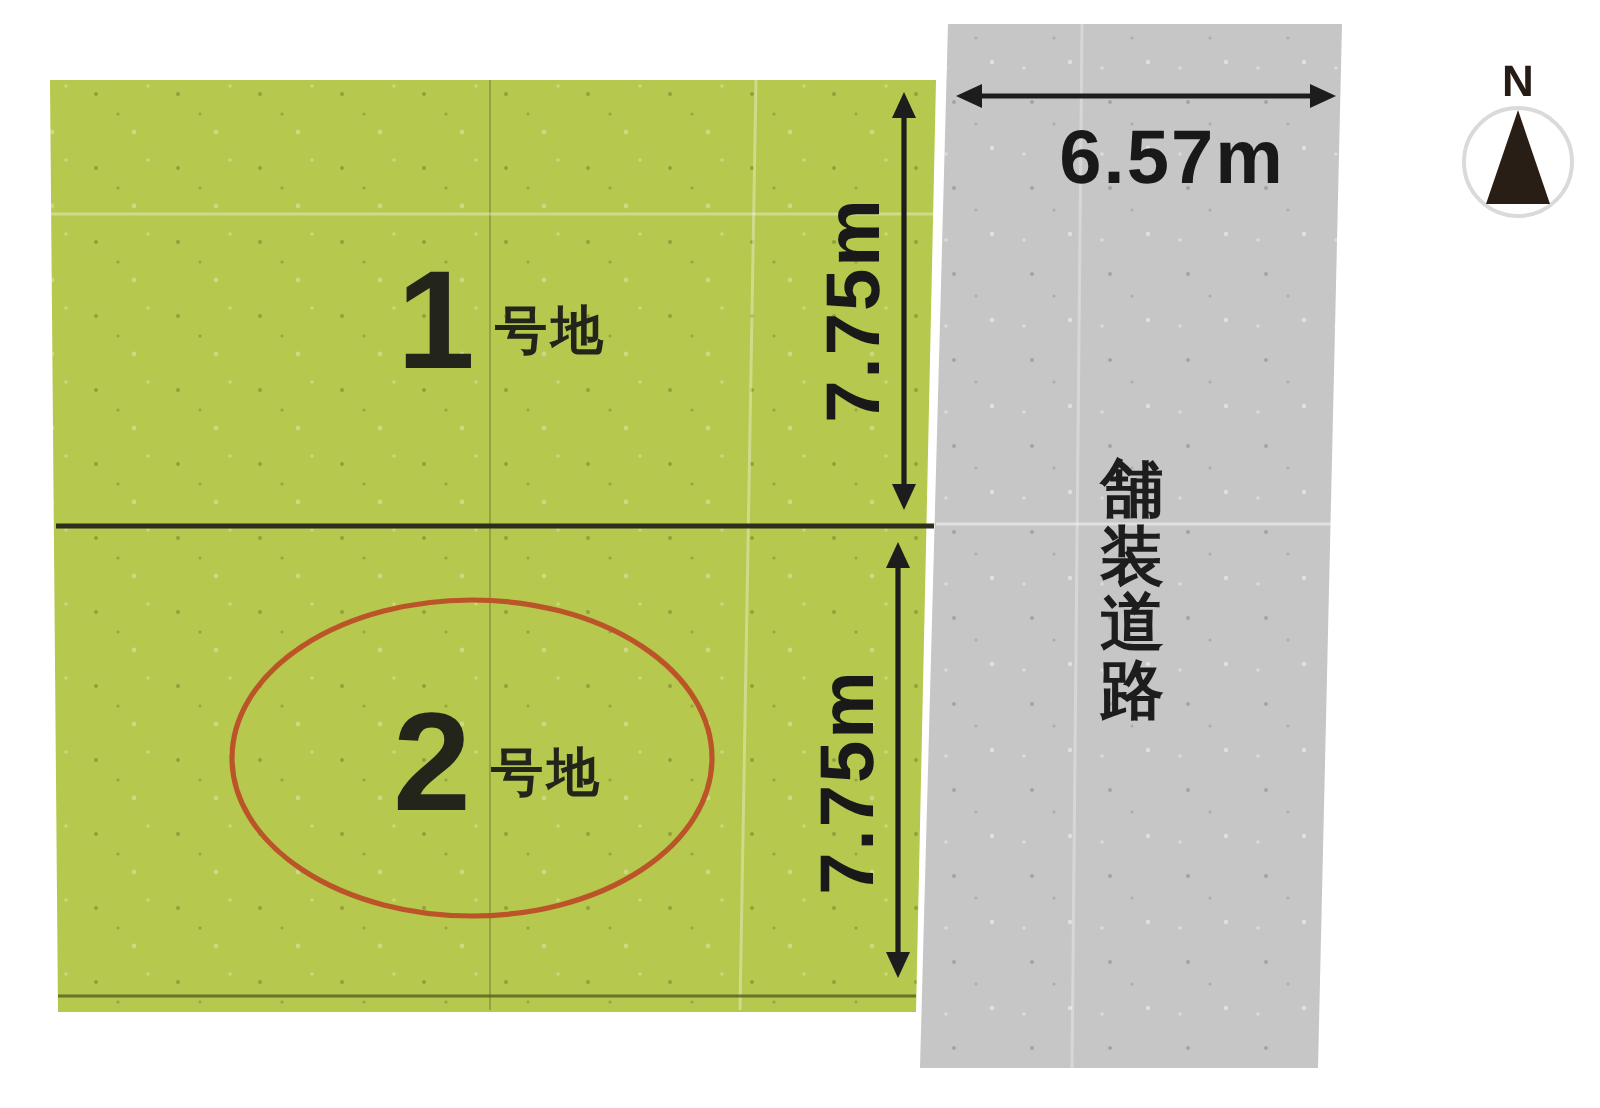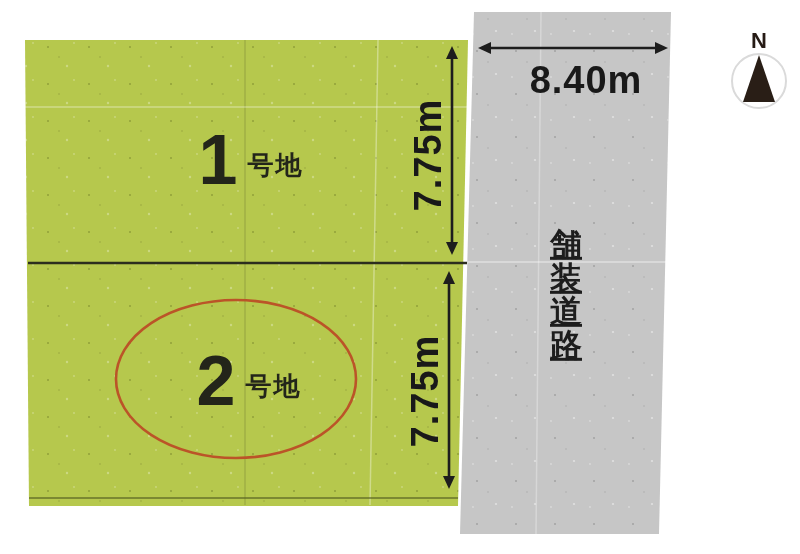--- a/index.html
+++ b/index.html
@@ -10,21 +10,21 @@
   .stage svg{position:absolute;left:0;top:0;}
   .abs{position:absolute;transform:translate(-50%,-50%);white-space:nowrap;}
   .plot-label{display:flex;align-items:center;font-weight:bold;color:#23251a;}
   .plot-num{font-size:70px;line-height:1;letter-spacing:0;}
   .plot-suffix{font-size:26px;margin-left:10px;margin-top:10px;letter-spacing:2px;font-family:Liberation Serif, serif;}
   .dim{font-weight:bold;font-size:38px;color:#191919;letter-spacing:1px;}
   .dim-v{transform:translate(-50%,-50%) rotate(-90deg);}
   .road-label{
     position:absolute;transform:translate(-50%,-50%);
     width:36px;font-weight:bold;font-size:32px;line-height:1.05;
-    color:#1d1d1d;word-break:break-all;text-align:center;white-space:normal;text-decoration:underline;
+    color:#1d1d1d;word-break:break-all;text-align:center;white-space:normal;
   }
   .north-n{font-weight:bold;font-size:22px;color:#261b15;}
 </style>
 </head>
 <body>
 
 <div class="stage">
 
   <svg width="800" height="554" viewBox="0 0 800 554">
     <defs>
@@ -87,19 +87,19 @@
     <span class="plot-suffix">号地</span>
   </div>
 
   <div class="abs plot-label" style="left:249px;top:381px">
     <span class="plot-num">2</span>
     <span class="plot-suffix">号地</span>
   </div>
 
   <div class="abs dim dim-v" style="left:428px;top:155px">7.75m</div>
   <div class="abs dim dim-v" style="left:425px;top:391px">7.75m</div>
-  <div class="abs dim" style="left:586px;top:80px">8.40m</div>
+  <div class="abs dim" style="left:586px;top:80px">6.57m</div>
 
   <div class="road-label" style="left:566px;top:295px">舗装道路</div>
 
   <div class="abs north-n" style="left:759px;top:41px">N</div>
 
 </div>
 
 </body></html>

